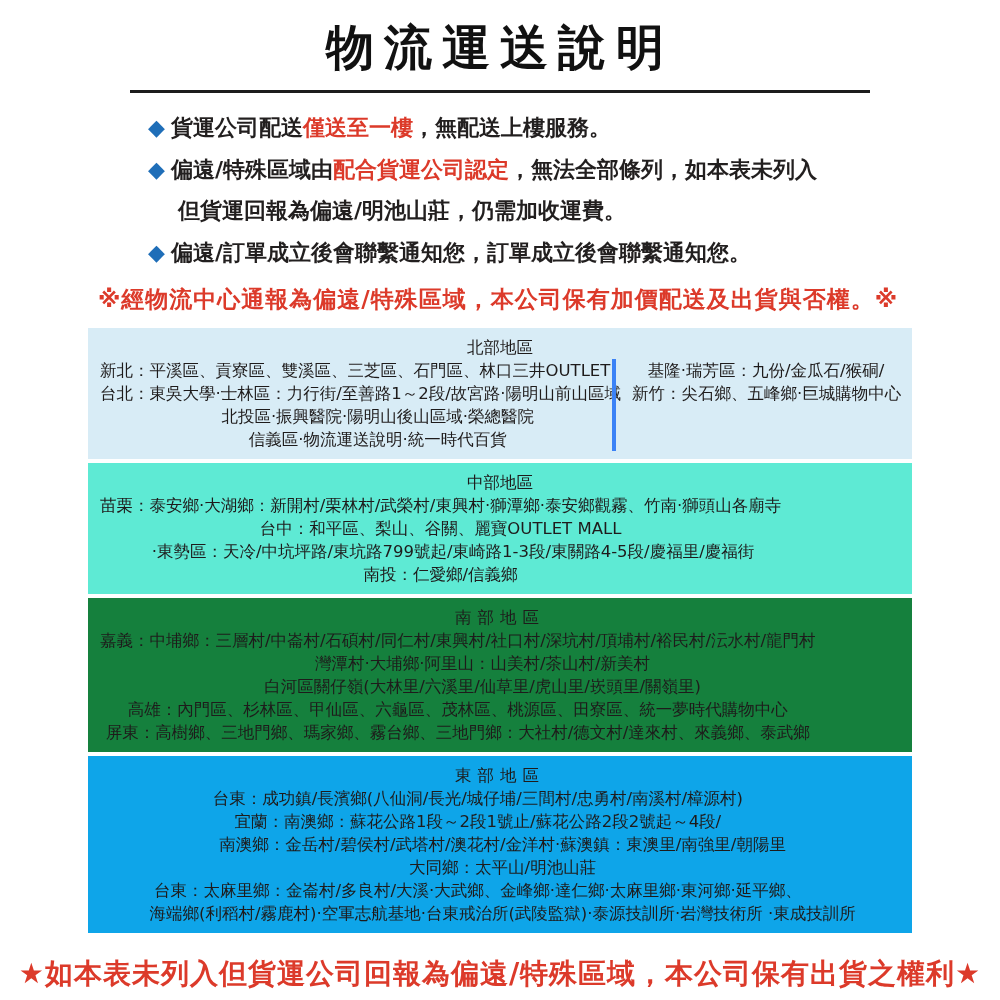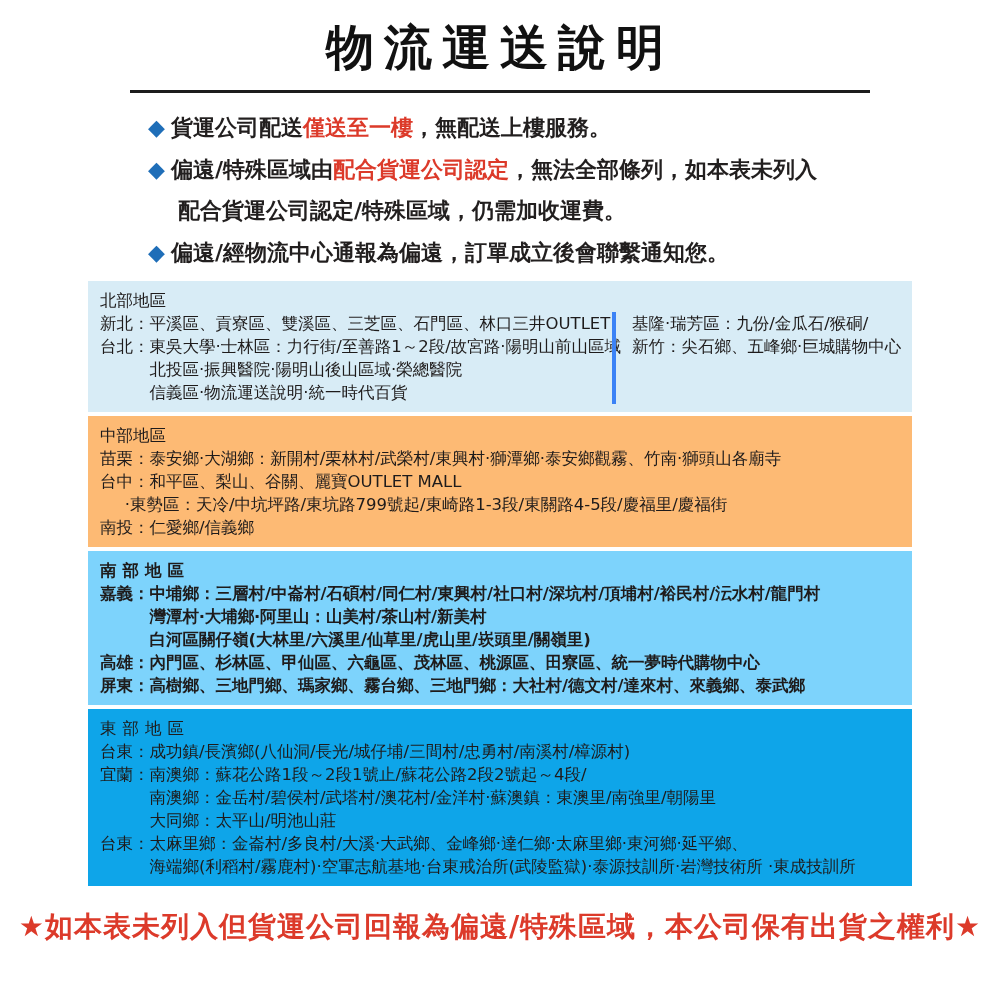--- a/index.html
+++ b/index.html
@@ -31,21 +31,21 @@
   .bullet-cont{margin:0 0 12px 30px;line-height:1.35;}
 
   .notice{
     margin:16px 0 0 98px;
     color:var(--red);font-weight:bold;font-size:23px;letter-spacing:1px;
   }
 
   .sections{width:824px;margin:13px auto 0;}
   .section{
     padding:8px 12px 8px 12px;margin-bottom:4px;
-    font-size:16.5px;line-height:23px;color:#1e1b1b;
+    font-size:16.5px;line-height:23px;color:#1e1b1b;text-align:center;
   }
   .sec-title{line-height:23px;}
   [data-name="region-section-south"] .sec-title,
   [data-name="region-section-east"] .sec-title{letter-spacing:6px;}
   .cols{display:flex;}
   .col{min-width:0;}
   .cols .col:first-child:not(:only-child){width:506px;flex:none;}
   .col + .col{border-left:4px solid #3b82f6;padding-left:16px;margin-left:6px;flex:1;}
   .line{white-space:nowrap;}
   .ind1{padding-left:1.5em;}
@@ -66,56 +66,57 @@
 
   <div class="bullets" data-name="bullet-list">
       <div class="bullet-row" data-name="bullet-item">
         <span class="diamond" data-name="diamond-icon">◆</span>
         <span class="bullet-text" data-name="bullet-text"><span>貨運公司配送</span><span class="em">僅送至一樓</span><span>，無配送上樓服務。</span></span>
       </div>
       <div class="bullet-row" data-name="bullet-item">
         <span class="diamond" data-name="diamond-icon">◆</span>
         <span class="bullet-text" data-name="bullet-text"><span>偏遠/特殊區域由</span><span class="em">配合貨運公司認定</span><span>，無法全部條列，如本表未列入</span></span>
       </div>
-      <div class="bullet-cont" data-name="bullet-continuation">配合貨運公司認定/特殊區域，仍需加收運費。</div>
+      <div class="bullet-cont" data-name="bullet-continuation">但貨運回報為偏遠/明池山莊，仍需加收運費。</div>
       <div class="bullet-row" data-name="bullet-item">
         <span class="diamond" data-name="diamond-icon">◆</span>
-        <span class="bullet-text" data-name="bullet-text"><span>偏遠/經物流中心通報為偏遠，訂單成立後會聯繫通知您。</span></span>
+        <span class="bullet-text" data-name="bullet-text"><span>偏遠/訂單成立後會聯繫通知您，訂單成立後會聯繫通知您。</span></span>
       </div>
     </div>
 
+  <div class="notice" data-name="notice-text">※經物流中心通報為偏遠/特殊區域，本公司保有加價配送及出貨與否權。※</div>
 
   <div class="sections" data-name="region-sections">
       <div class="section" data-name="region-section-north" style="background: rgb(216, 236, 246);">
         <div class="sec-title" data-name="section-title">北部地區</div>
         <div class="cols" data-name="section-columns">
           <div class="col" data-name="section-column">
             <div class="line ind0" data-name="region-line">新北：平溪區、貢寮區、雙溪區、三芝區、石門區、林口三井OUTLET</div>
             <div class="line ind0" data-name="region-line">台北：東吳大學‧士林區：力行街/至善路1～2段/故宮路‧陽明山前山區域</div>
             <div class="line ind2" data-name="region-line">北投區‧振興醫院‧陽明山後山區域‧榮總醫院</div>
             <div class="line ind2" data-name="region-line">信義區‧物流運送說明‧統一時代百貨</div>
           </div>
           <div class="col" data-name="section-column">
             <div class="line ind0" data-name="region-line">基隆‧瑞芳區：九份/金瓜石/猴硐/</div>
             <div class="line ind0" data-name="region-line">新竹：尖石鄉、五峰鄉‧巨城購物中心</div>
           </div>
         </div>
       </div>
-      <div class="section" data-name="region-section-central" style="background: #fdba74;">
+      <div class="section" data-name="region-section-central" style="background: #5eead4;">
         <div class="sec-title" data-name="section-title">中部地區</div>
         <div class="cols" data-name="section-columns">
           <div class="col" data-name="section-column">
             <div class="line ind0" data-name="region-line">苗栗：泰安鄉‧大湖鄉：新開村/栗林村/武榮村/東興村‧獅潭鄉‧泰安鄉觀霧、竹南‧獅頭山各廟寺</div>
             <div class="line ind0" data-name="region-line">台中：和平區、梨山、谷關、麗寶OUTLET MALL</div>
             <div class="line ind1" data-name="region-line">‧東勢區：天冷/中坑坪路/東坑路799號起/東崎路1-3段/東關路4-5段/慶福里/慶福街</div>
             <div class="line ind0" data-name="region-line">南投：仁愛鄉/信義鄉</div>
           </div>
         </div>
       </div>
-      <div class="section" data-name="region-section-south" style="background: #7dd3fc; font-weight: bold;">
+      <div class="section" data-name="region-section-south" style="background: #15803d;">
         <div class="sec-title" data-name="section-title">南部地區</div>
         <div class="cols" data-name="section-columns">
           <div class="col" data-name="section-column">
             <div class="line ind0" data-name="region-line">嘉義：中埔鄉：三層村/中崙村/石碩村/同仁村/東興村/社口村/深坑村/頂埔村/裕民村/沄水村/龍門村</div>
             <div class="line ind2" data-name="region-line">灣潭村‧大埔鄉‧阿里山：山美村/茶山村/新美村</div>
             <div class="line ind2" data-name="region-line">白河區關仔嶺(大林里/六溪里/仙草里/虎山里/崁頭里/關嶺里)</div>
             <div class="line ind0" data-name="region-line">高雄：內門區、杉林區、甲仙區、六龜區、茂林區、桃源區、田寮區、統一夢時代購物中心</div>
             <div class="line ind0" data-name="region-line">屏東：高樹鄉、三地門鄉、瑪家鄉、霧台鄉、三地門鄉：大社村/德文村/達來村、來義鄉、泰武鄉</div>
           </div>
         </div>

